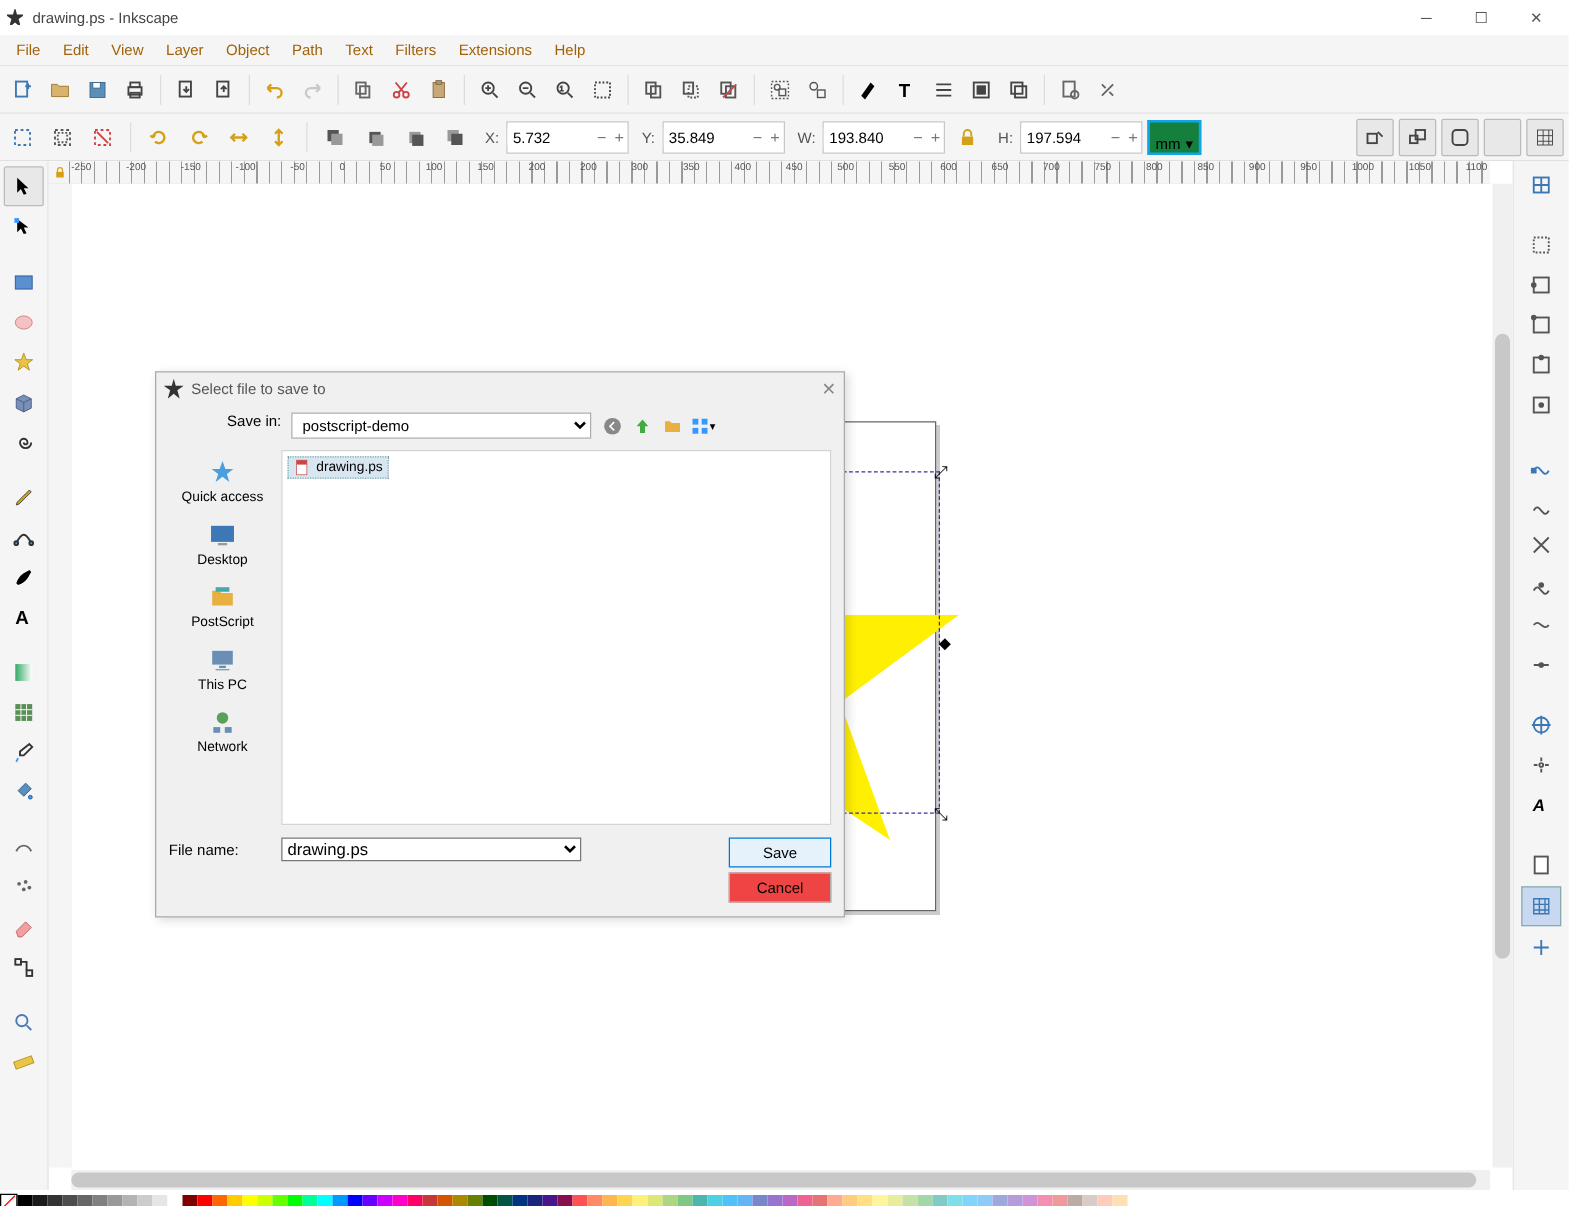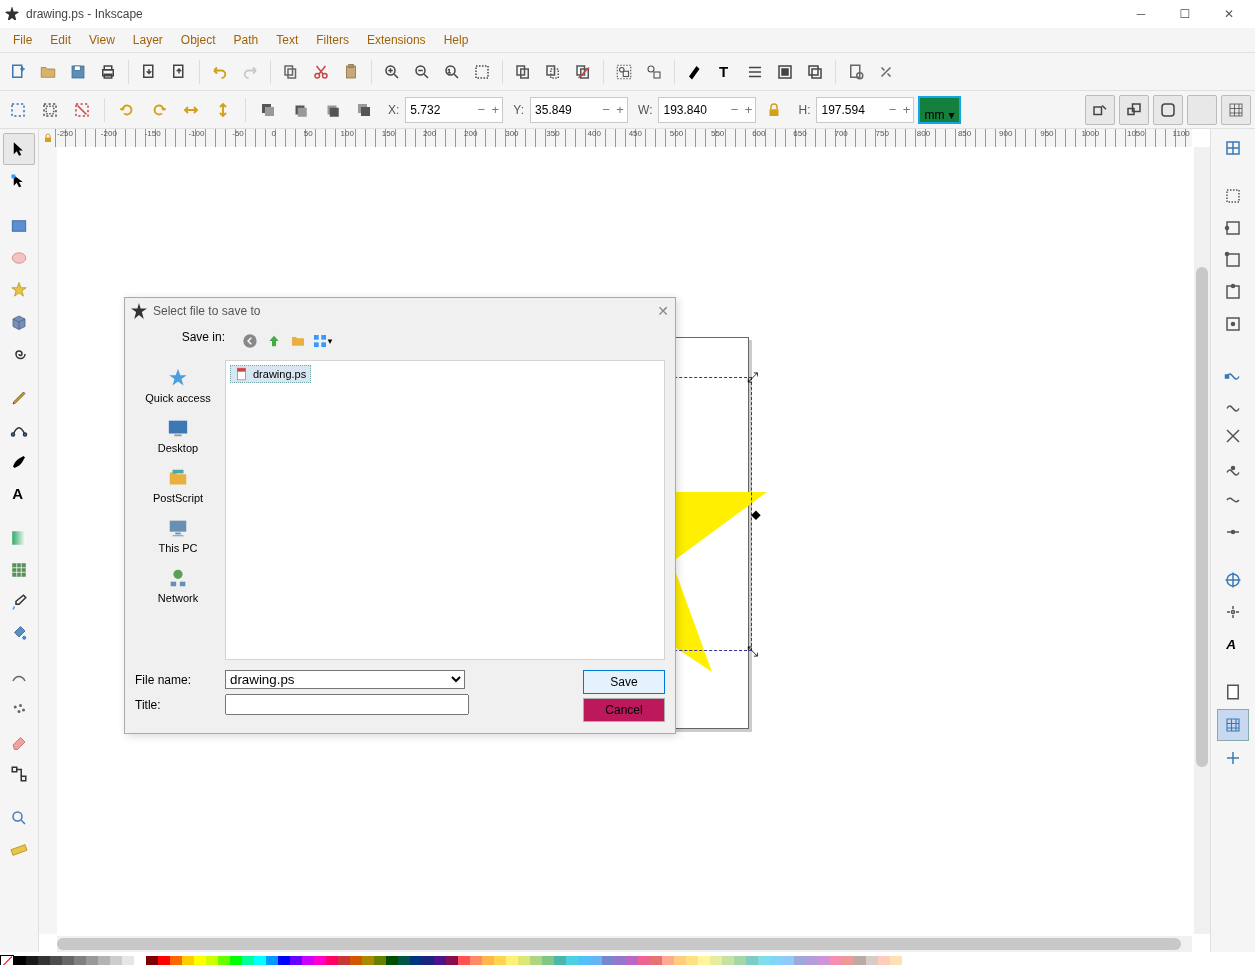--- a/index.html
+++ b/index.html
@@ -57,21 +57,21 @@
 .dlg-nav div{width:22px;height:22px;display:flex;align-items:center;justify-content:center}
 .dlg-main{display:flex;height:300px}
 .places{width:86px;display:flex;flex-direction:column;align-items:center;padding-top:6px;gap:12px}
 .place{display:flex;flex-direction:column;align-items:center;gap:2px;font-size:11px}
 .place .pi{width:30px;height:24px;display:flex;align-items:center;justify-content:center}
 .filelist{flex:1;background:#fff;border:1px solid #d4d4d4;margin-left:4px;padding:4px}
 .file-item{display:inline-flex;align-items:center;background:#d8e6f2;border:1px dotted #7aa;padding:1px 4px;gap:4px;font-size:11px}
 .dlg-bottom{display:flex;padding:4px 10px;}
 .dlg-bottom .fields{flex:1}
 .dlg-bottom .btns{width:82px;display:flex;flex-direction:column;gap:4px}
-.dlg-btn{height:22px;border:1px solid #adadad;background:#be185d;display:flex;align-items:center;justify-content:center}
+.dlg-btn{height:22px;border:1px solid #adadad;background:#ef4444;display:flex;align-items:center;justify-content:center}
 .dlg-btn.primary{border:1px solid #0078d7;background:#e5f1fb}
 .frow{display:flex;align-items:center;margin-bottom:5px}
 .frow .fl{width:90px}
 .ruler-ticks{position:absolute;top:0;left:0;right:0;height:100%;display:flex;justify-content:space-between;padding:0 2px;font-size:8px;color:#555;pointer-events:none}
 </style>
 </head>
 <body>
 
 <div class="titlebar">
   <span class="app-icon"></span>
@@ -610,20 +610,23 @@
 
     <div class="dialog">
       <div class="dlg-title">
         <span class="ico"></span>
         <span class="t">Select file to save to</span>
         <span class="x">✕</span>
       </div>
       <div class="dlg-body">
         <div class="dlg-row">
           <span class="l">Save in:</span>
+          <select style="width:240px">
+            <option>postscript-demo</option>
+          </select>
           <div class="dlg-nav">
             <div>
                 <svg width="16" height="16" viewBox="0 0 24 24" fill="#888">
                   <circle cx="12" cy="12" r="10"></circle>
                   <path d="M14 7l-5 5 5 5" stroke="#fff" fill="none" stroke-width="2"></path>
                 </svg>
               </div>
             <div>
                 <svg width="16" height="16" viewBox="0 0 24 24" fill="#4a4">
                   <path d="M12 4l7 8h-4v8h-6v-8H5z"></path>
@@ -704,24 +707,20 @@
             </div>
           </div>
         </div>
       </div>
       <div class="dlg-bottom">
         <div class="fields">
           <div class="frow">
               <span class="fl">File name:</span>
             <select style="width:240px;background:#fff"><option>drawing.ps</option></select>
             </div>
-          <div class="frow">
-              <span class="fl">Title:</span>
-            <input type="text" style="width: 236px;" value="">
-            </div>
         </div>
         <div class="btns">
           <div class="dlg-btn primary">Save</div>
           <div class="dlg-btn">Cancel</div>
         </div>
       </div>
     </div>
   </div>
 
   <div class="right-tools">

